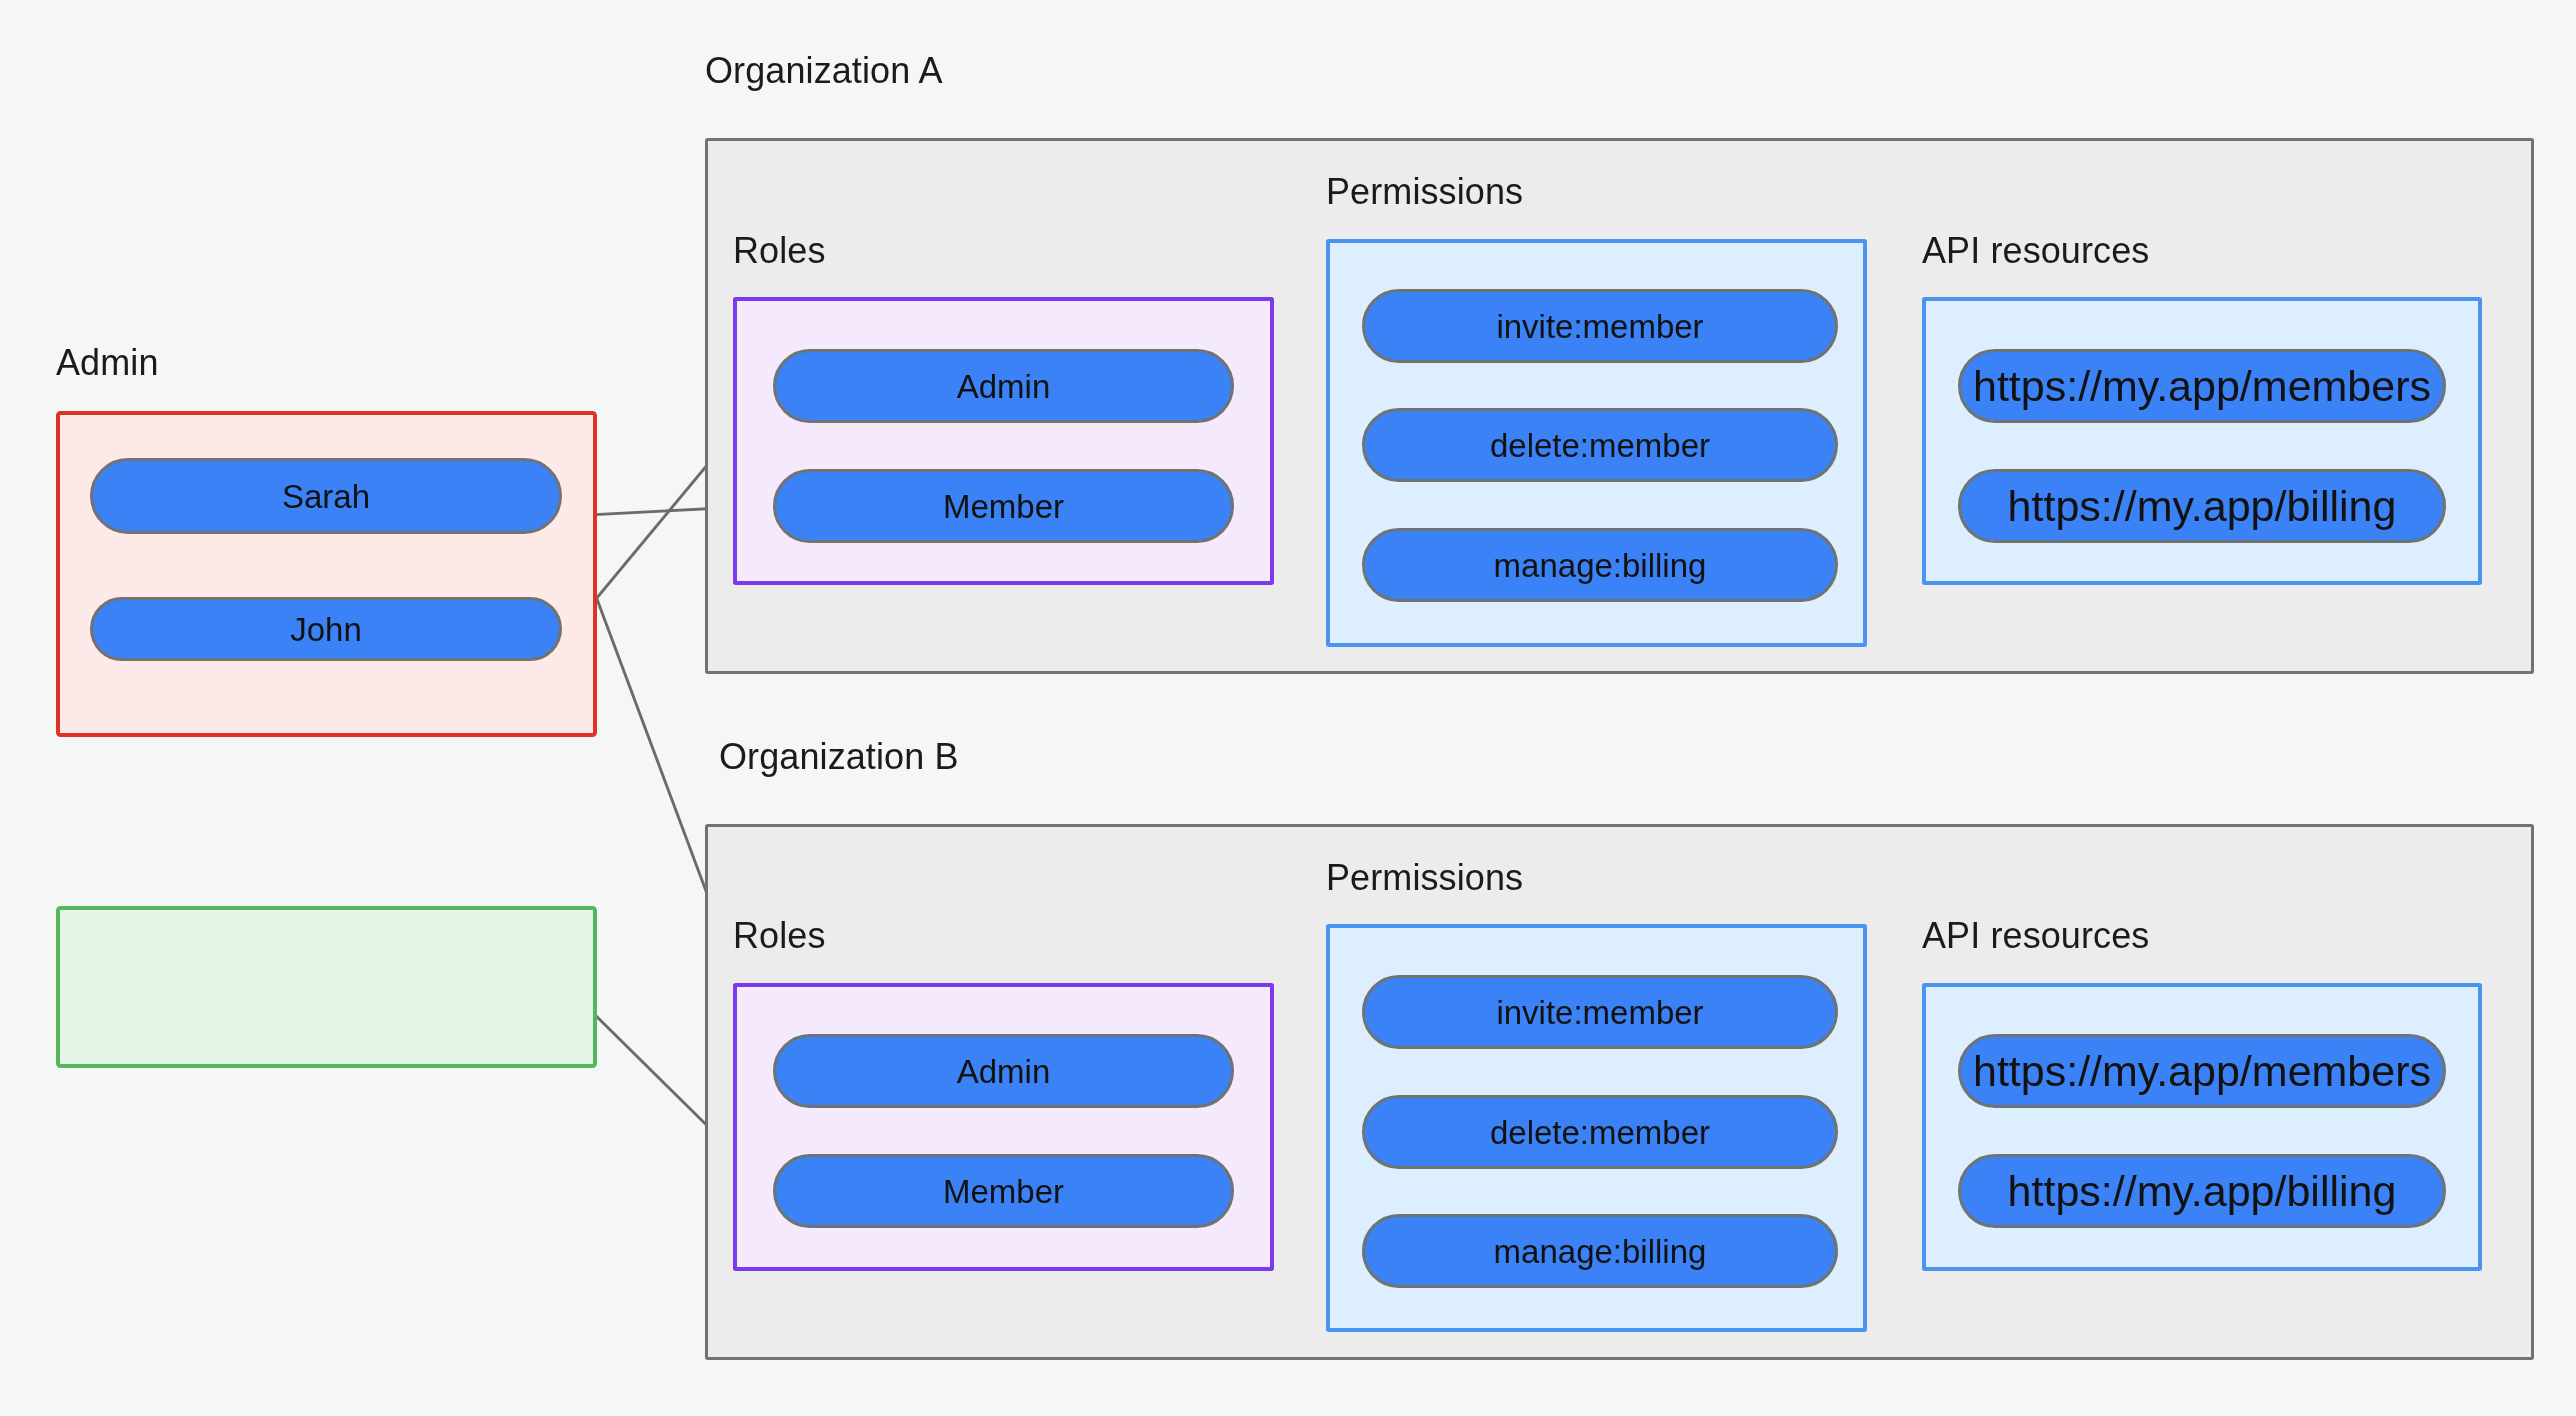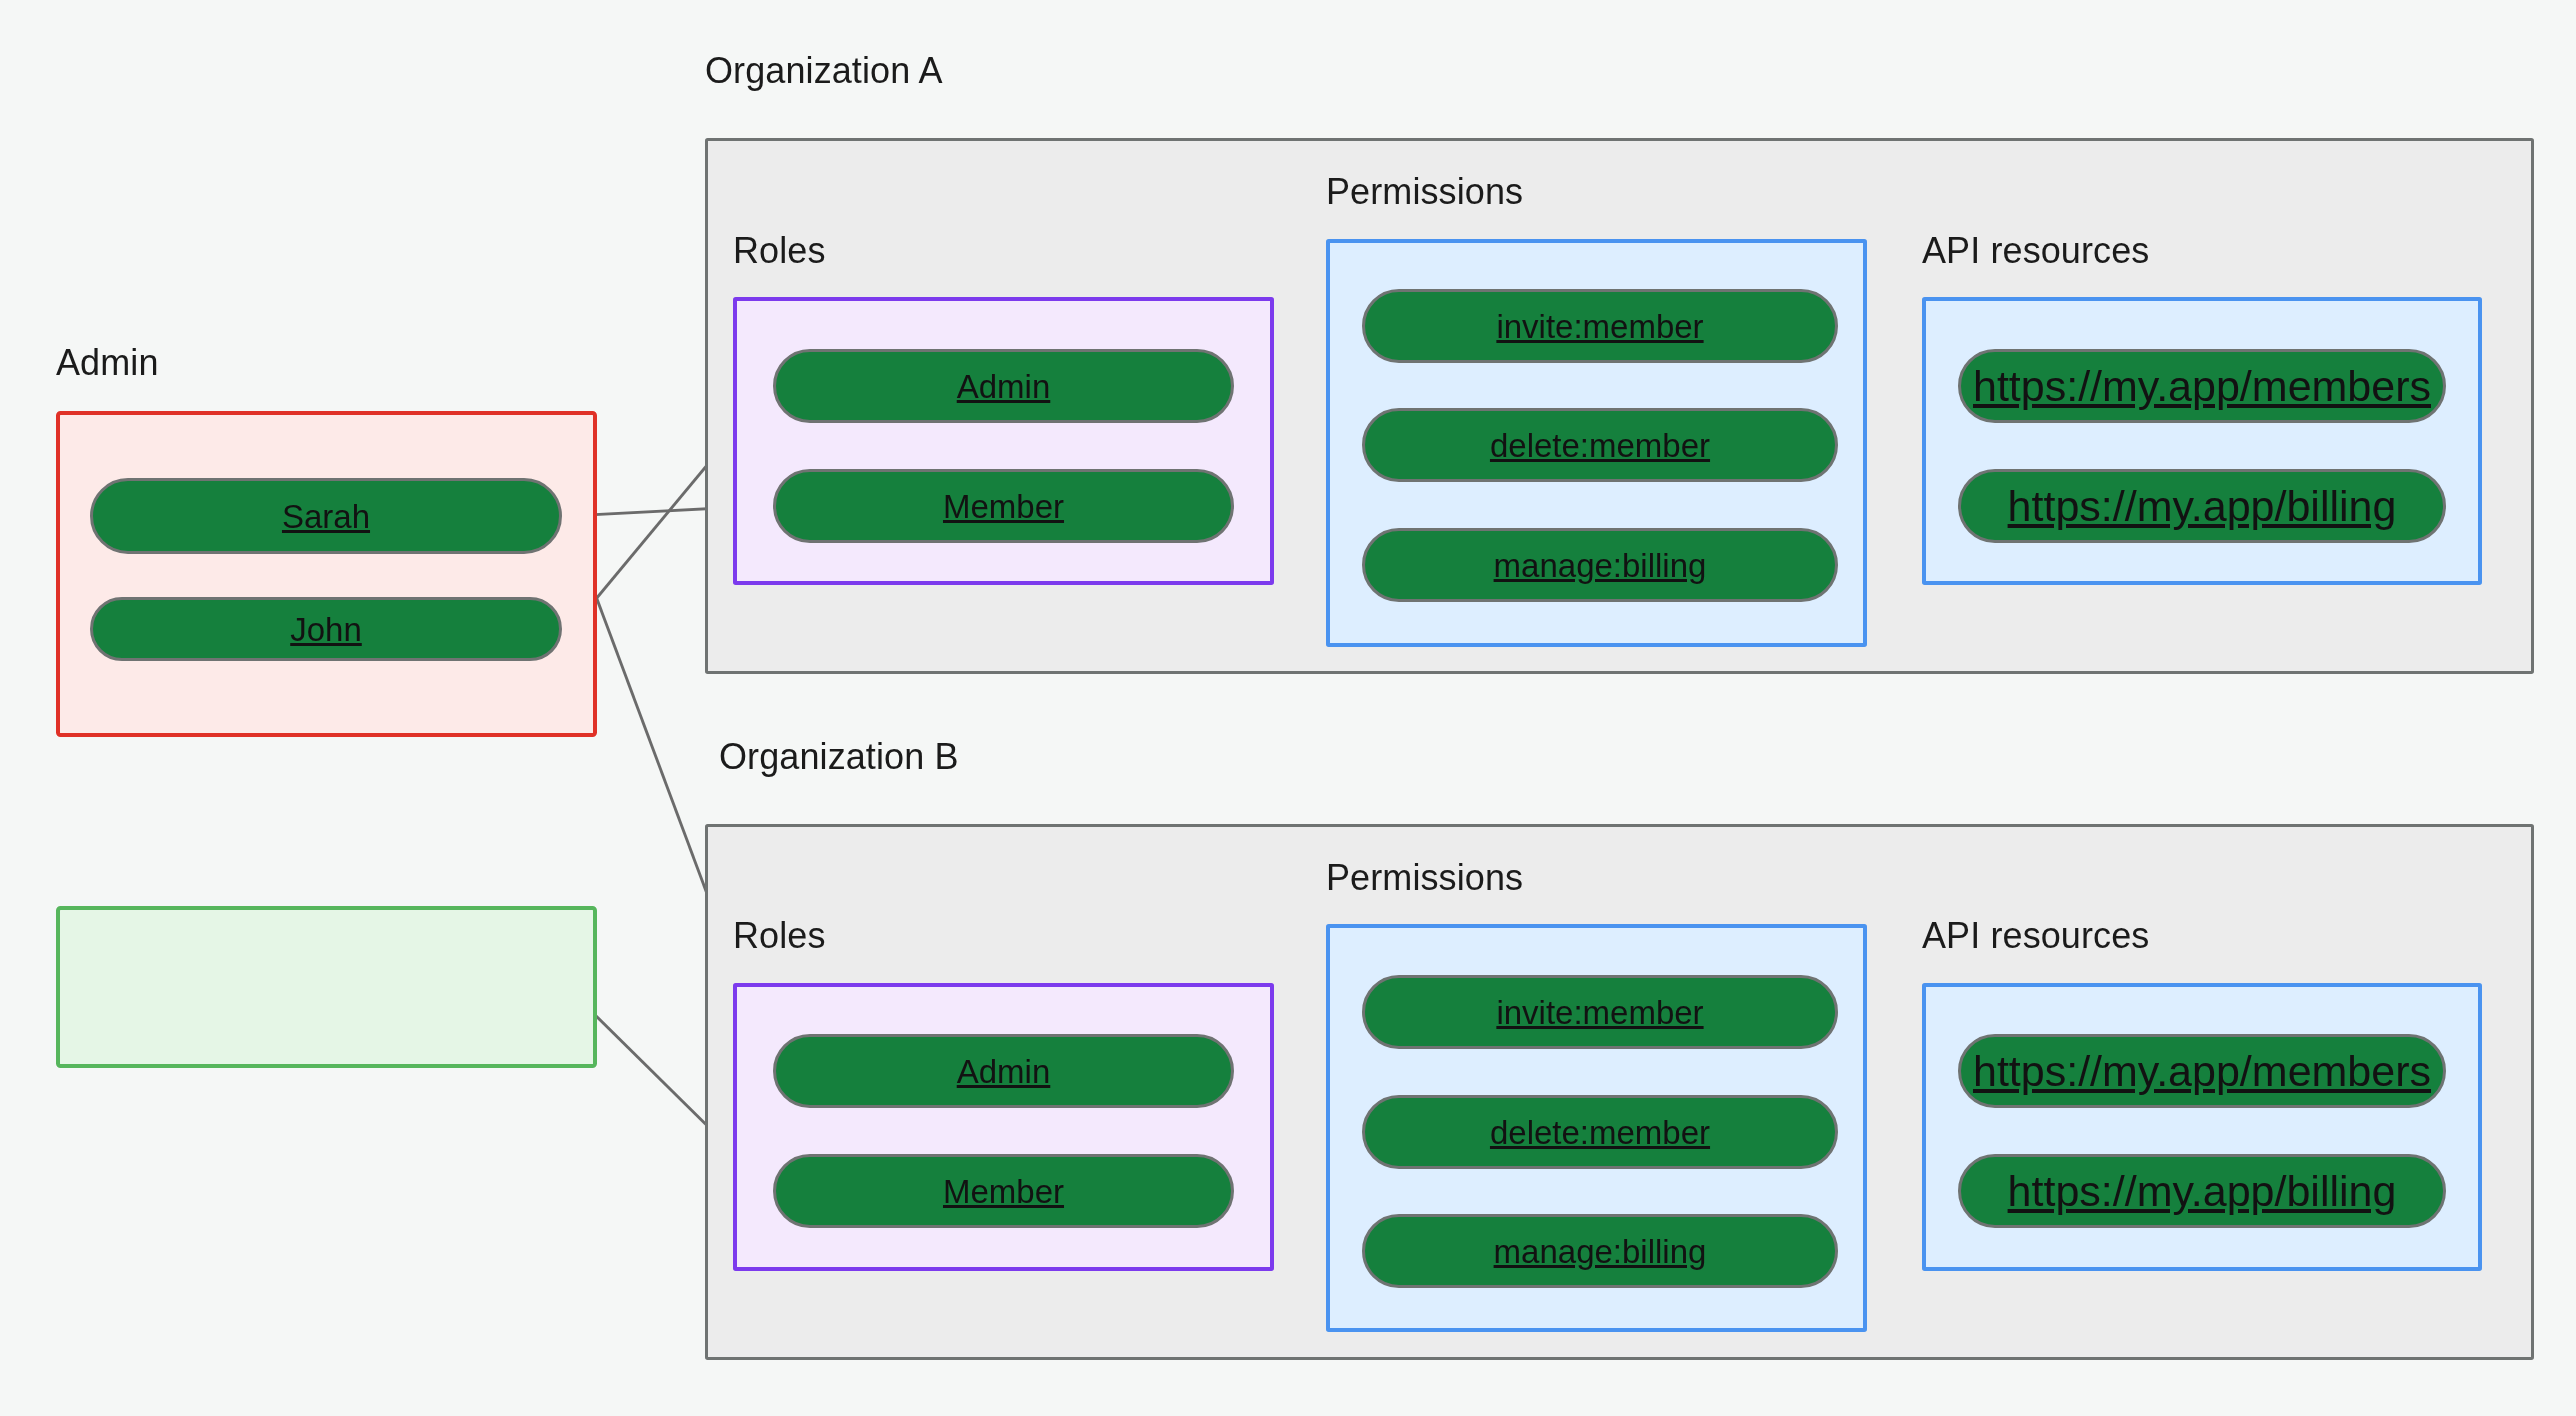--- a/index.html
+++ b/index.html
@@ -69,31 +69,30 @@
   .box-perms, .box-api {
     background: #ddeeff;
     border: 4.5px solid #4a93f0;
     border-radius: 2.7px;
   }
 
   
   .pill {
     position: absolute;
     box-sizing: border-box;
-    background: #15803d;
+    background: #3b82f6;
     border: 3.1px solid #6f7372;
     border-radius: 900px;
     display: flex;
     align-items: center;
     justify-content: center;
     font-size: 33px;
     color: #121212;
     white-space: nowrap;
     z-index: 4;
-    text-decoration: underline;
   }
   .pill.small-text { font-size: 43px; }
 
   
   .pill > span {
     display: block;
     line-height: 1;
     text-align: center;
   }
 </style>
@@ -223,21 +222,21 @@
     <span>https://my.app/members</span>
   </div>
   <div class="pill small-text" style="left:1958px; top:1154px; width:488px; height:74px;">
     <span>https://my.app/billing</span>
   </div>
 
   <div class="group-label" style="left:56px; top:342px;">Admin</div>
 
   <div class="box box-users" style="left:56px; top:411px; width:541px; height:326px;"></div>
 
-  <div class="pill" style="left:90px; top:478px; width:472px; height:76px;justify-content:center;">
+  <div class="pill" style="left:90px; top:458px; width:472px; height:76px;justify-content:center;">
     <span>Sarah</span>
   </div>
   <div class="pill" style="left:90px; top:597px; width:472px; height:64px;">
     <span>John</span>
   </div>
 
 
   <div class="box box-m2m" style="left:56px; top:906px; width:541px; height:162px;"></div>
 
 

